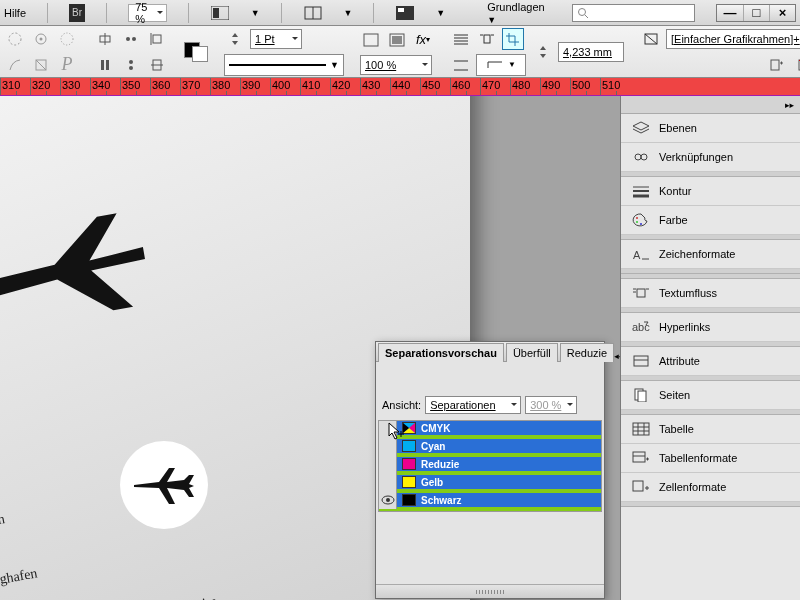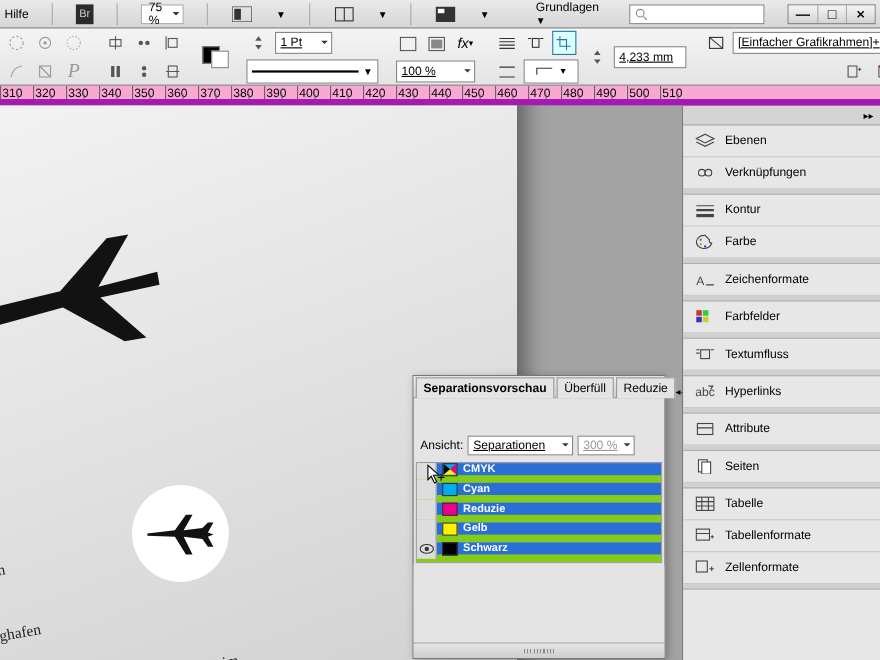--- a/index.html
+++ b/index.html
@@ -15,21 +15,21 @@
 .dd-arrow::after { content:""; position:absolute; right:3px; top:50%; margin-top:-2px; border:3px solid transparent; border-top-color:#333; }
 .sep { width:1px; height:20px; background:#aaa; }
 
 .toolbar2 { height:52px; background:linear-gradient(#f4f4f4,#e4e4e4); border-bottom:1px solid #8a8a8a; display:flex; align-items:stretch; padding:2px 4px; gap:6px; }
 .tool-col { display:flex; flex-direction:column; justify-content:center; gap:4px; }
 .tool-row { display:flex; align-items:center; gap:4px; }
 .icon-btn { width:22px; height:22px; border:1px solid transparent; display:flex; align-items:center; justify-content:center; }
 .field { height:20px; border:1px solid #888; background:#fff; display:flex; align-items:center; padding:0 4px; position:relative; min-width:52px;text-decoration:underline; }
 .vsep { width:1px; background:#bbb; margin:4px 2px; }
 
-.ruler { height:18px; background:#f9a8d4; border-bottom:6px solid #a21caf; display:flex; align-items:flex-end; overflow:hidden; font-size:9px; position:relative; }
+.ruler { height:18px; background:#ef4444; border-bottom:1px solid #a21caf; display:flex; align-items:flex-end; overflow:hidden; font-size:9px; position:relative; }
 .ruler .tick { flex:0 0 30px; border-left:1px solid #666; height:100%; position:relative; }
 .ruler .tick span { position:absolute; left:1px; top:1px; }
 .ruler .sub { position:absolute; bottom:0; left:50%; width:1px; height:4px; background:#666; }
 
 .main { display:flex; height:504px; }
 .canvas { flex:1; background:#a3a3a3; position:relative; overflow:hidden; }
 .rpanel { width:180px; background:#e7e7e7; border-left:1px solid #7a7a7a; display:flex; flex-direction:column; }
 .panel-item { display:flex; align-items:center; gap:8px; padding:6px 10px; border-bottom:1px solid #c9c9c9; cursor:pointer; }
 .panel-group-sep { height:5px; background:#d0d0d0; border-bottom:1px solid #b0b0b0; }
 .panel-collapse { height:18px; background:#d4d4d4; border-bottom:1px solid #aaa; display:flex; align-items:center; justify-content:flex-end; padding-right:6px; }
@@ -44,21 +44,21 @@
 
 
 .floatpanel { position:absolute; left:375px; top:245px; width:230px; background:#e4e4e4; border:1px solid #6d6d6d; box-shadow:2px 2px 8px rgba(0,0,0,0.3); }
 .fp-title { height:20px; background:linear-gradient(#eaeaea,#cfcfcf); border-bottom:1px solid #999; display:flex; align-items:flex-end; font-size:10px; }
 .fp-title .tab { padding:3px 6px; border:1px solid #999; border-bottom:none; background:#e4e4e4; margin-left:2px; margin-bottom:-1px; }
 .fp-title .tab.active { background:#e4e4e4; font-weight:bold; }
 .fp-title .spacer { flex:1; }
 .fp-row { display:flex; align-items:center; padding:4px 6px; gap:4px;margin-top:30px; }
 .fp-row select,.fp-row .field { height:18px; }
 .sep-list { margin:2px; border:1px solid #999; background:#fff; max-height:120px; overflow:auto; }
-.sep-item { display:flex; align-items:center; height:18px; background:#2a6fd6; color:#fff; border-bottom:7px solid #84cc16; }
+.sep-item { display:flex; align-items:center; height:18px; background:#2a6fd6; color:#fff; border-bottom:4px solid #84cc16; }
 .sep-item .eye { width:18px; height:18px; background:#ddd; border-right:1px solid #999; display:flex; align-items:center; justify-content:center; }
 .sep-item .sw { width:14px; height:12px; margin:0 5px; border:1px solid #333; }
 .sep-item .lbl { font-size:10px; font-weight:bold; }
 .fp-foot { height:14px; background:linear-gradient(#e4e4e4,#cfcfcf); border-top:1px solid #aaa; display:flex; justify-content:center; align-items:center; }
 .fp-foot .grip { width:28px; height:4px; background:repeating-linear-gradient(90deg,#888,#888 1px,transparent 1px,transparent 3px); }
 svg { display:block; }
 .cursor { position:absolute; left:388px; top:326px; z-index:50; }
 </style>
 </head>
 <body>
@@ -545,31 +545,20 @@
         <div class="panel-item">
           <span class="iconw">
             <svg width="18" height="14">
               <text x="1" y="12" font-size="13" font-family="serif" fill="#444">A</text>
               <line x1="10" y1="12" x2="17" y2="12" stroke="#444"></line>
             </svg>
           </span>
           <span>Zeichenformate</span>
         </div>
         <div class="panel-group-sep"></div>
-        <div class="panel-item">
-          <span class="iconw">
-            <svg width="18" height="14">
-              <rect x="1" y="1" width="5" height="5" fill="#c33"></rect>
-              <rect x="7" y="1" width="5" height="5" fill="#3c3"></rect>
-              <rect x="1" y="7" width="5" height="5" fill="#33c"></rect>
-              <rect x="7" y="7" width="5" height="5" fill="#cc3"></rect>
-            </svg>
-          </span>
-          <span>Farbfelder</span>
-        </div>
         <div class="panel-group-sep"></div>
         <div class="panel-item">
           <span class="iconw">
             <svg width="18" height="14">
               <rect x="5" y="3" width="8" height="8" fill="none" stroke="#444"></rect>
               <line x1="1" y1="3" x2="4" y2="3" stroke="#444"></line>
               <line x1="1" y1="6" x2="4" y2="6" stroke="#444"></line>
               <line x1="14" y1="3" x2="17" y2="3" stroke="#444"></line>
             </svg>
           </span>

